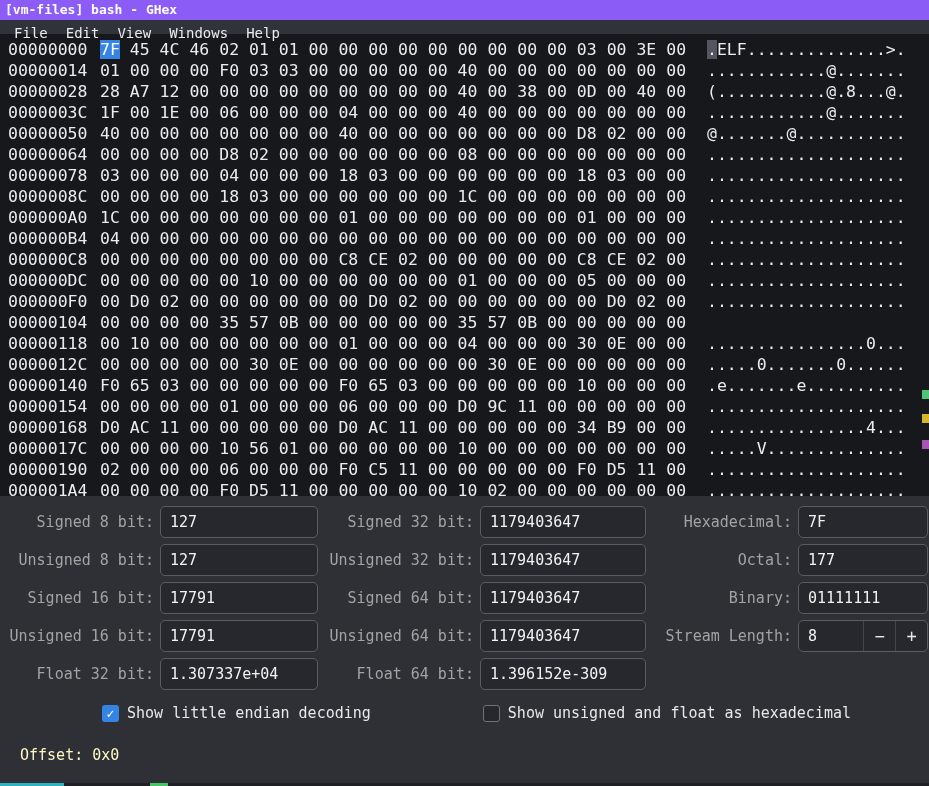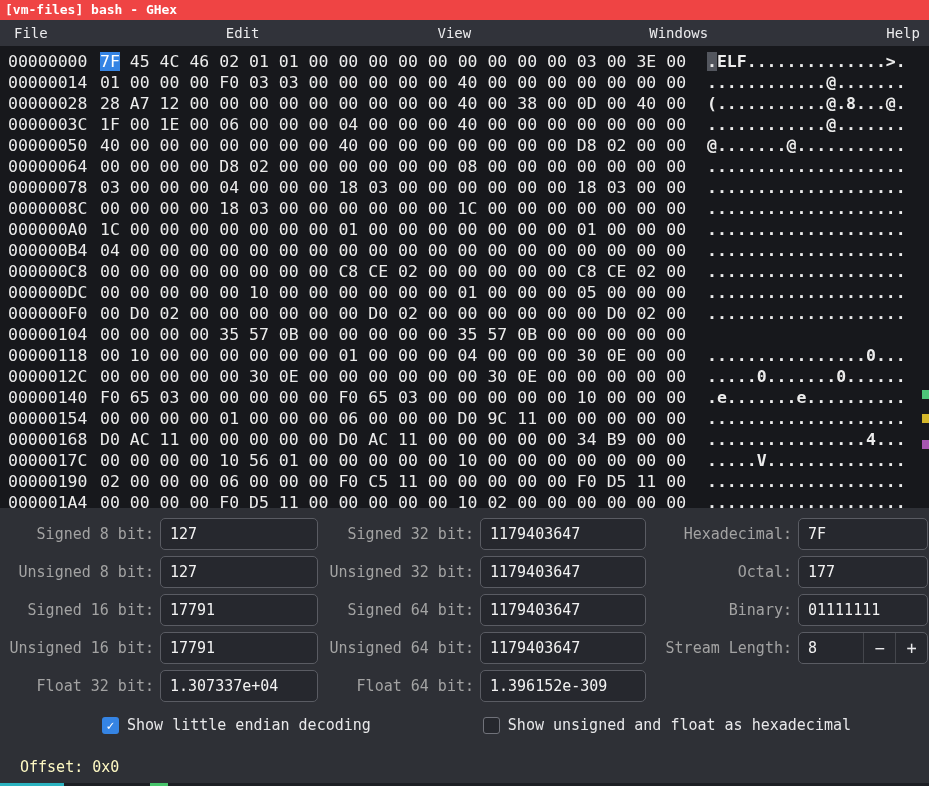--- a/index.html
+++ b/index.html
@@ -7,39 +7,39 @@
   body {
     width: 929px; height: 786px;
     background: #2e3036;
     font-family: "DejaVu Sans Mono", monospace;
     overflow: hidden;
     position: relative;
     color: #e8e8ea;
   }
   
   .titlebar {
-    height: 20px; background: #ef4444; color: #ffffff;
+    height: 20px; background: #8b5cf6; color: #ffffff;
     font-size: 13px; font-weight: bold; line-height: 20px;
     padding-left: 5px; white-space: nowrap;
   }
   
   .menubar {
-    height: 26px; background: #31333a; display: flex; align-items: stretch;
-    font-size: 14px; color: #ebebed; padding-left: 5px; justify-content: space-between;
+    height: 14px; background: #31333a; display: flex; align-items: stretch;
+    font-size: 14px; color: #ebebed; padding-left: 5px;
   }
   .menu-item { padding: 0 9px; line-height: 26px; cursor: default; }
   
   .hexarea {
     height: 462px; background: #17181c; color: #ececec;
     font-size: 16.5px; overflow: hidden; padding-top: 5px;
   }
   .hexrow { display: flex; height: 21px; line-height: 21px; white-space: pre; }
   .off   { width: 100px; padding-left: 8px; flex: none; }
   .bytes { width: 607px; flex: none; }
-  .ascii { flex: none; font-weight: bold; }
+  .ascii { flex: none; }
   .cursor-byte  { background: #3584e4; color: #ffffff; }
   .cursor-ascii { background: #53565e; }
   
   .conv { padding: 10px 0 0 6px; }
   .conv-grid {
     display: grid;
     grid-template-columns: 148px 158px 150px 166px 140px 130px;
     column-gap: 6px; row-gap: 6px; align-items: center;
     font-size: 15px;
   }

